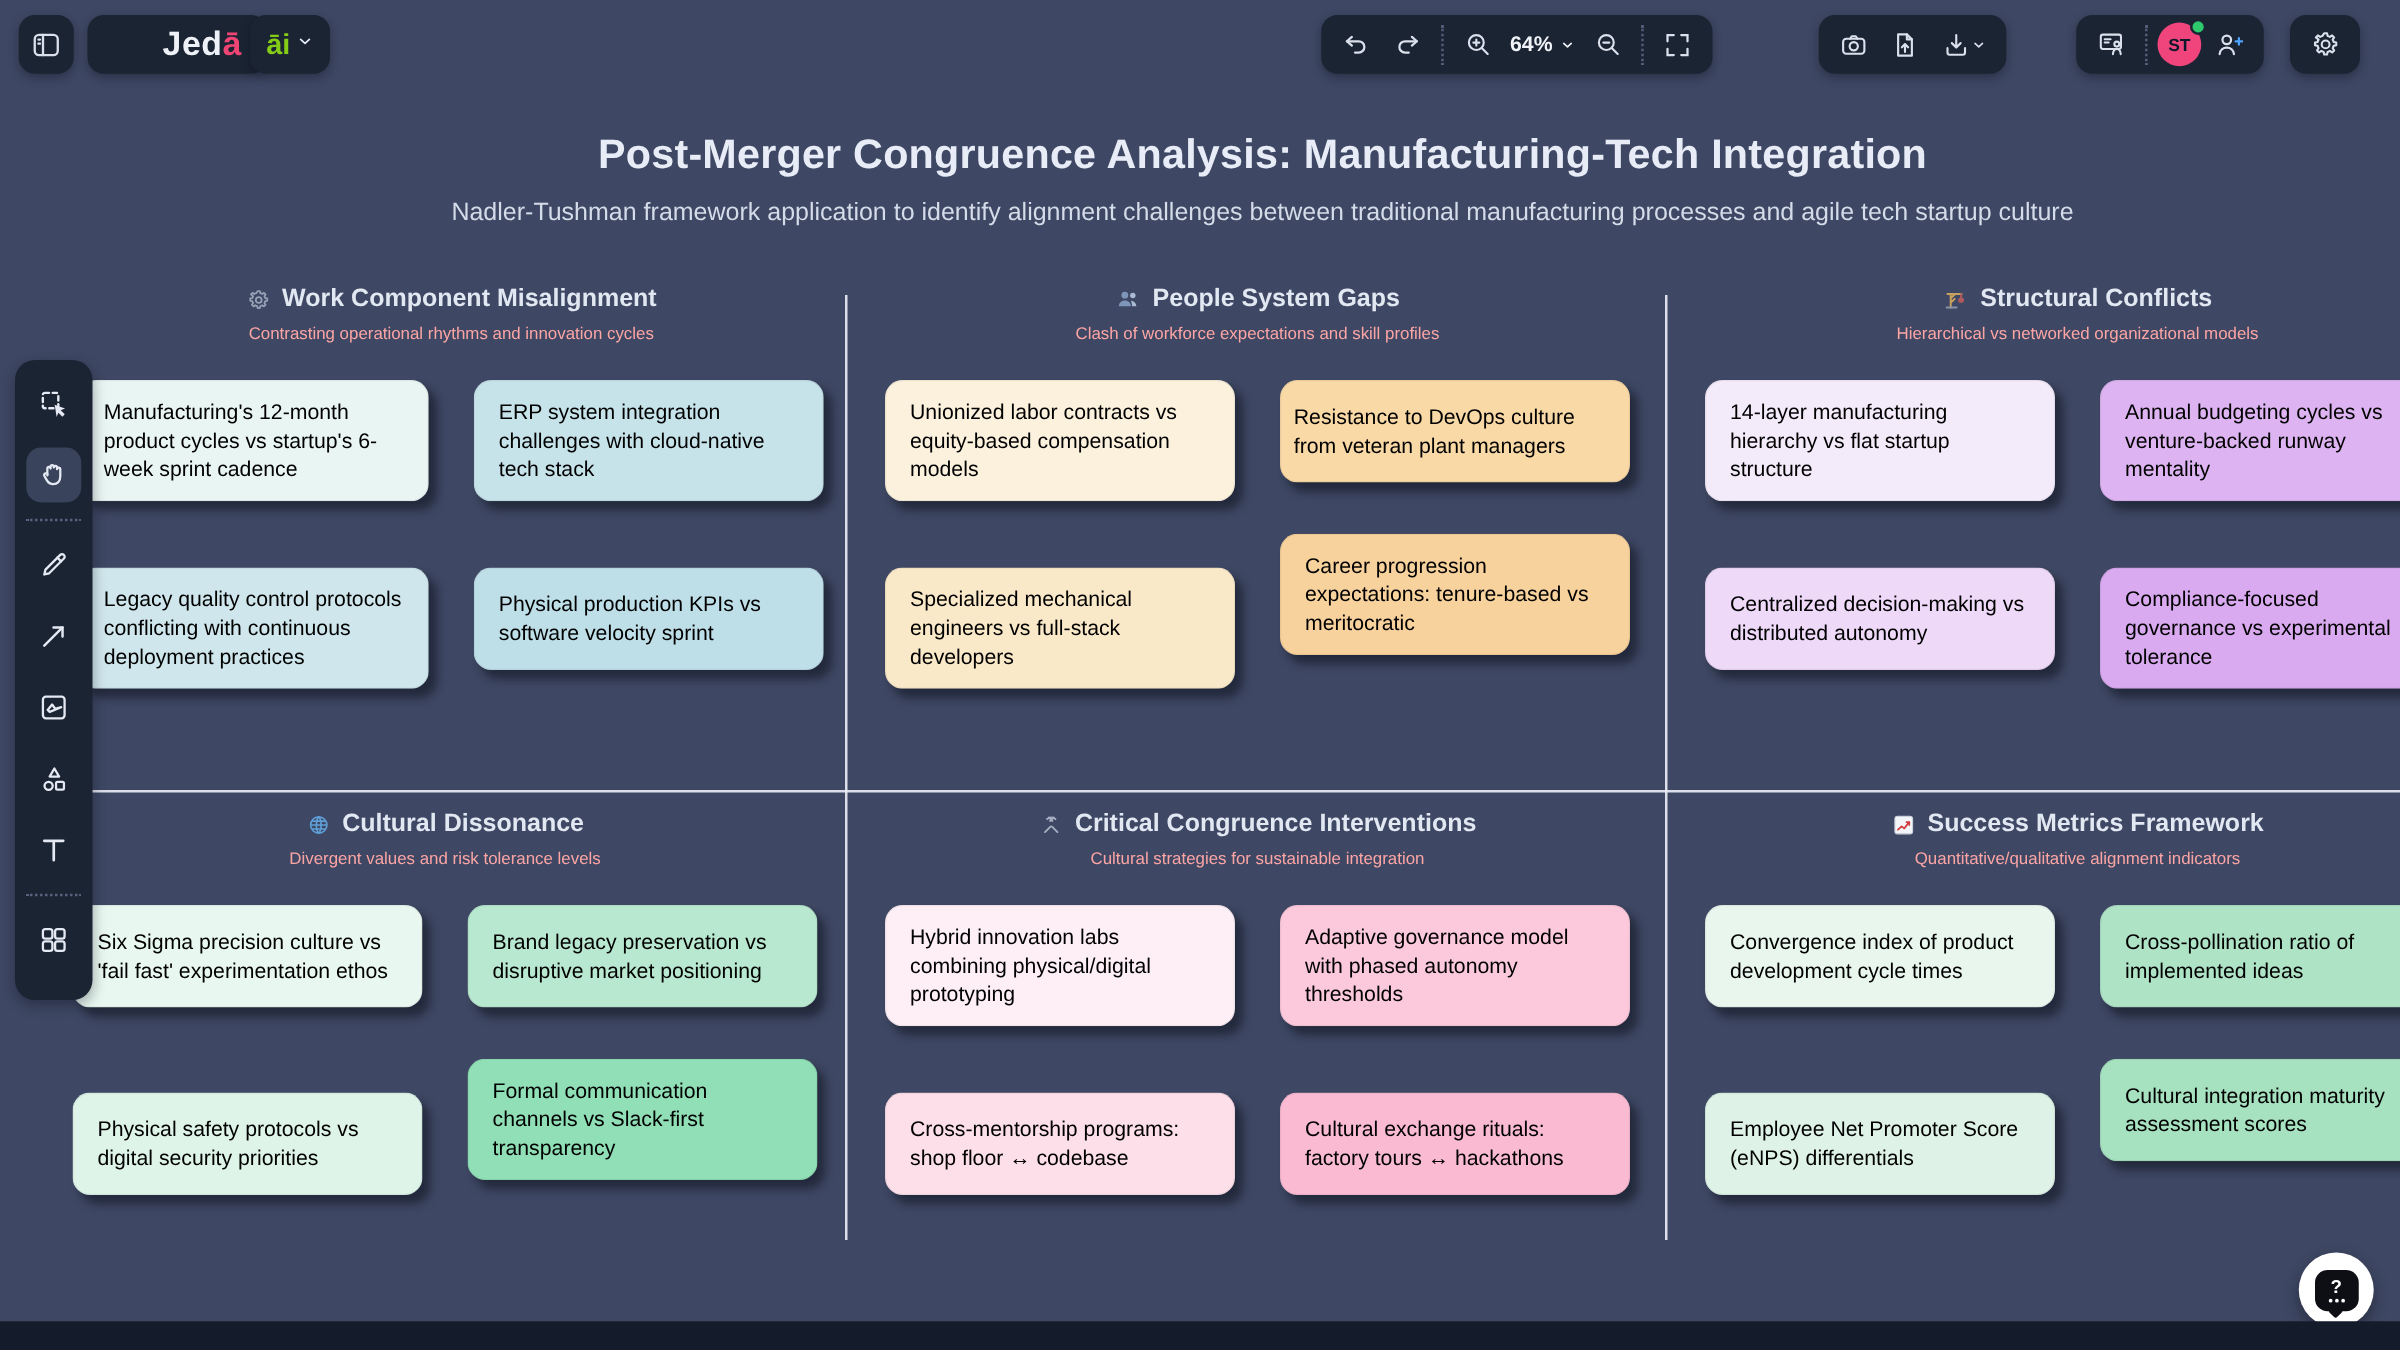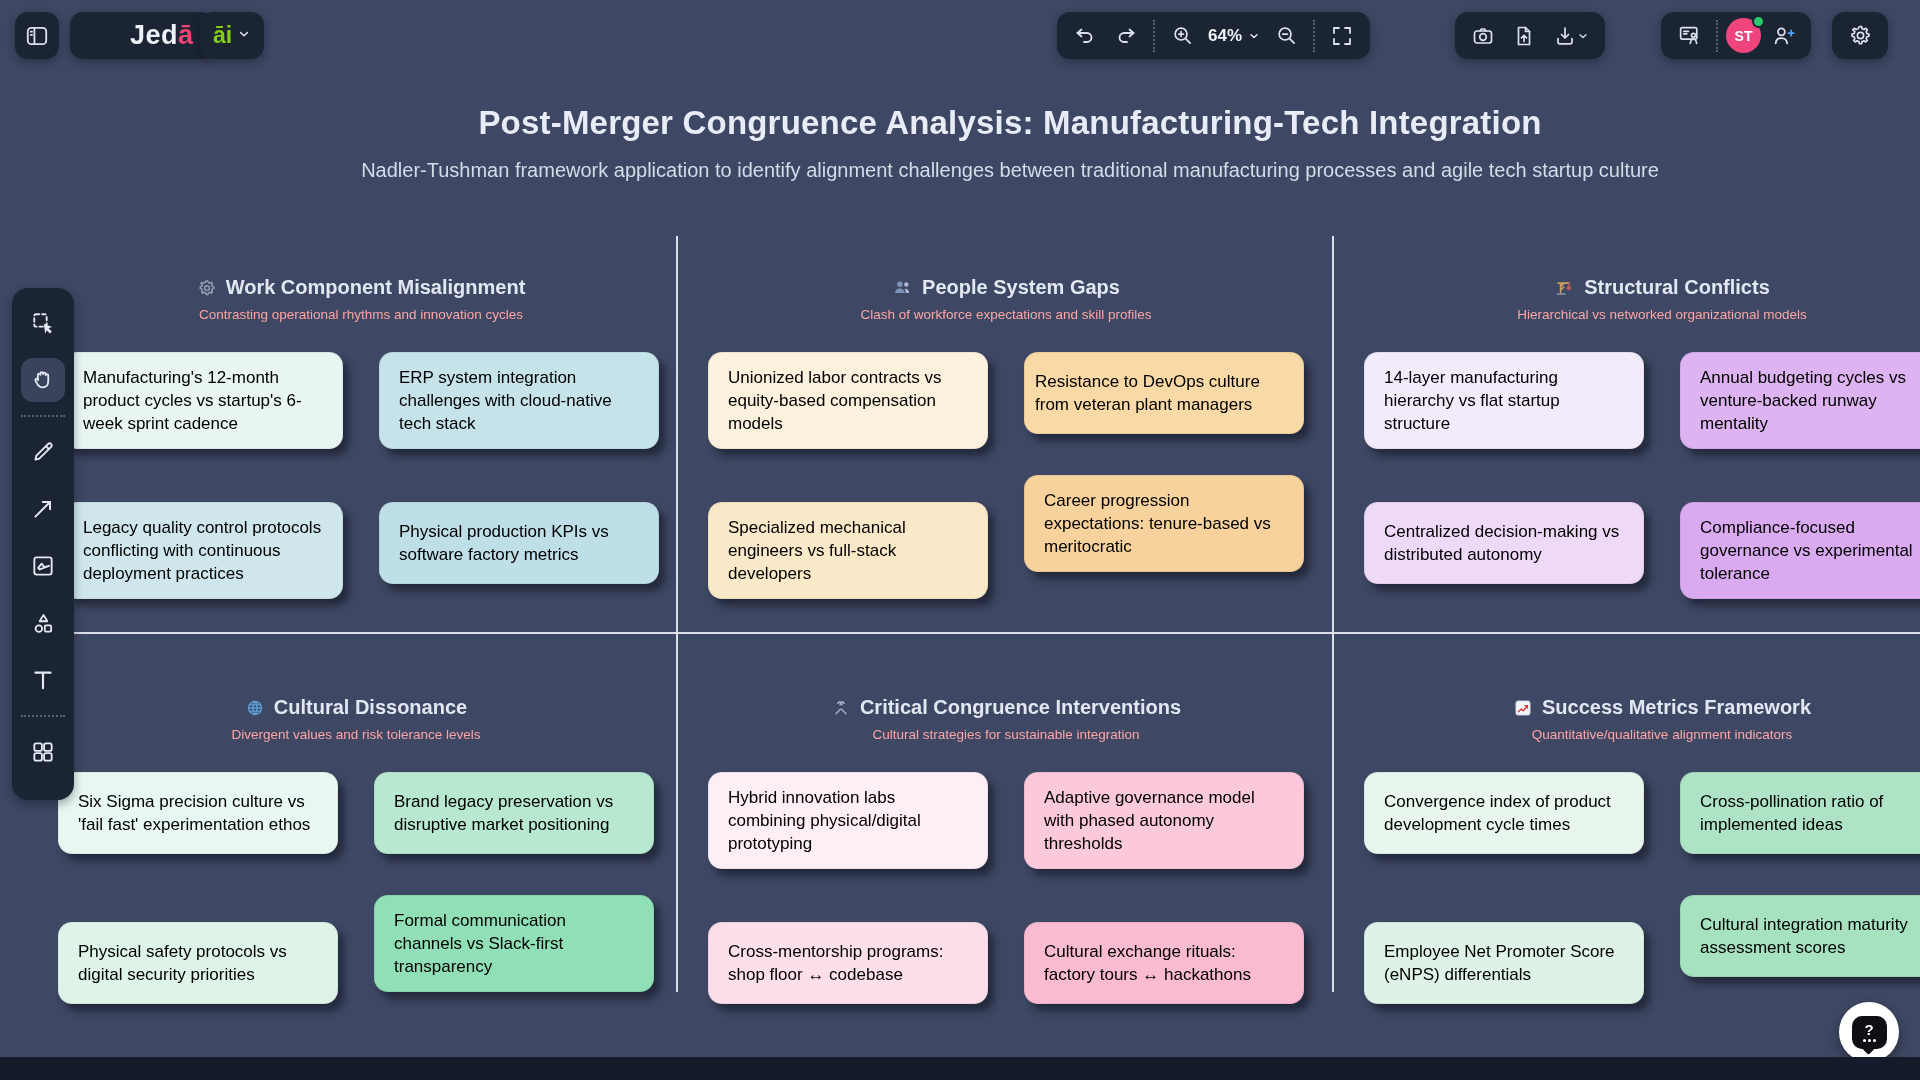--- a/index.html
+++ b/index.html
@@ -15,41 +15,41 @@
   .tbtn svg { display:block; }
   .vdot { width:0; height:32px; border-left:2px dotted #525e79; margin:0 5px; }
   .logo-pill { left:70px; padding:0 20px; }
   .logo-text { font-size:27px; font-weight:600; color:#eef1f7; letter-spacing:.5px;margin-left:40px; }
   .logo-accent { color:#ef4574; }
   .ai-pill { left:200px; padding:0 13px; gap:5px; }
   .ai-text { font-size:23px; font-weight:700; color:#84cc16; }
   .toggle-pill { left:15px; padding:0; width:44px; justify-content:center; }
   .zoom-label { font-weight:700; font-size:17px; color:#f0f3f8; display:flex; align-items:center; gap:6px; padding:0 4px; cursor:pointer; }
 
-  .avatar { width:35px; height:35px; border-radius:50%; background:#f0457c; color:#ffffff; font-weight:700;
+  .avatar { width:35px; height:35px; border-radius:50%; background:#f0457c; color:#0f172a; font-weight:700;
             font-size:14px; display:flex; align-items:center; justify-content:center; position:relative; cursor:pointer; }
   .online-dot { position:absolute; top:-3px; right:-4px; width:13px; height:13px; border-radius:50%;
                 background:#2fc96d; border:2px solid #1b2433; }
 
   
   .board-head { position:absolute; left:100px; width:1820px; top:104px; text-align:center; color:#e7ecf6; }
   .board-title { font-size:33px; font-weight:600; letter-spacing:.2px; }
   .board-sub { font-size:20px; font-weight:400; color:#d3dao e8; color:#d4dbe9; margin-top:17px; }
 
   
   .vline { position:absolute; top:236px; height:756px; width:2px; background:#e9edf4; opacity:.92; }
   .v1 { left:676px; } .v2 { left:1332px; }
   .hline { position:absolute; left:60px; right:0; top:632px; height:2px; background:#e9edf4; opacity:.92; }
 
   
   .sec { position:absolute; width:596px; }
   #s1 { left:63px;  top:228px; } #s2 { left:708px; top:228px; } #s3 { left:1364px; top:228px; }
   #s4 { left:58px;  top:648px; } #s5 { left:708px; top:648px; } #s6 { left:1364px; top:648px; }
   .sec-title { text-align:center; font-size:20px; font-weight:600; color:#e2e8f2;
-               display:flex; align-items:center; justify-content:center; gap:9px;margin-top:48px; }
+               display:flex; align-items:center; justify-content:center; gap:9px; }
   .sec-title svg { flex:0 0 auto; }
   .sec-sub { text-align:center; font-size:13.5px; color:#fca5a5; margin-top:8px; }
   .notes { margin-top:30px; display:grid; grid-template-columns:280px 280px; grid-template-rows:150px auto;
            column-gap:36px; align-items:start; justify-content:center; }
   .note { width:280px; min-height:82px; border-radius:14px; padding:13px 19px;
           font-size:17px; line-height:23px; color:#000000; display:flex; align-items:center;
           box-shadow:6px 7px 7px rgba(9,13,23,.5); border:1px solid rgba(0,0,0,.06); cursor:pointer; }
   .raise { margin-top:-27px; }
 
   
@@ -215,21 +215,21 @@
         <path d="M10.9 3.5h2.2l.4 2a6.6 6.6 0 0 1 1.8.75l1.7-1.15 1.55 1.55-1.15 1.7a6.6 6.6 0 0 1 .75 1.8l2 .4v2.2l-2 .4a6.6 6.6 0 0 1-.75 1.8l1.15 1.7-1.55 1.55-1.7-1.15a6.6 6.6 0 0 1-1.8.75l-.4 2h-2.2l-.4-2a6.6 6.6 0 0 1-1.8-.75l-1.7 1.15-1.55-1.55 1.15-1.7a6.6 6.6 0 0 1-.75-1.8l-2-.4v-2.2l2-.4a6.6 6.6 0 0 1 .75-1.8L4.5 6.65 6.05 5.1l1.7 1.15a6.6 6.6 0 0 1 1.8-.75Z"></path>
         <circle cx="12" cy="12" r="2.8"></circle>
       </svg>
     <span>Work Component Misalignment</span>
   </div>
   <div class="sec-sub">Contrasting operational rhythms and innovation cycles</div>
   <div class="notes">
     <div class="note" style="background-color: rgb(233, 245, 243);">Manufacturing's 12-month product cycles vs startup's 6-week sprint cadence</div>
     <div class="note" style="background-color: rgb(198, 227, 234);">ERP system integration challenges with cloud-native tech stack</div>
     <div class="note" style="background-color: rgb(207, 231, 236);">Legacy quality control protocols conflicting with continuous deployment practices</div>
-    <div class="note" style="background-color: rgb(191, 223, 232);">Physical production KPIs vs software factory metrics</div>
+    <div class="note" style="background-color: rgb(191, 223, 232);">Physical production KPIs vs software velocity sprint</div>
   </div>
 </section>
 
 <section class="sec" id="s2">
   <div class="sec-title">
     <svg width="21" height="21" viewBox="0 0 24 24" fill="#7e95ba" stroke="none">
         <circle cx="9" cy="8.2" r="3.1"></circle>
         <path d="M3.4 18.3c.3-3.2 2.6-5.2 5.6-5.2s5.3 2 5.6 5.2Z"></path>
         <circle cx="16.3" cy="8.5" r="2.5" fill="#a9bad2"></circle>
         <path d="M14.6 13.2c2.9.3 4.7 2.1 5 5.1h-4c-.1-2-.4-3.7-1-5.1Z" fill="#a9bad2"></path>

